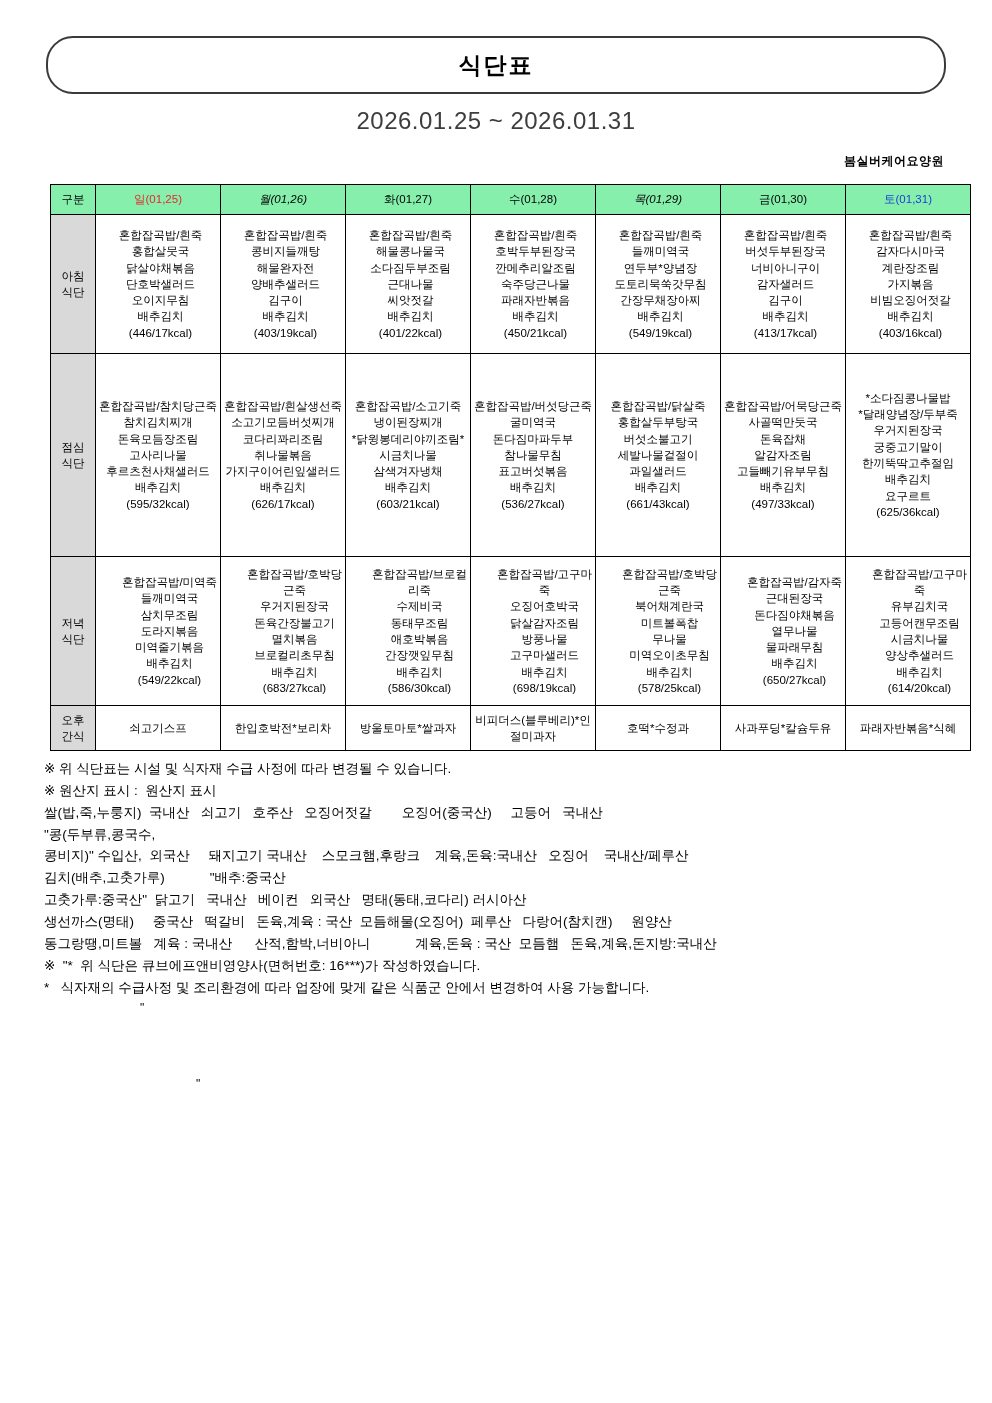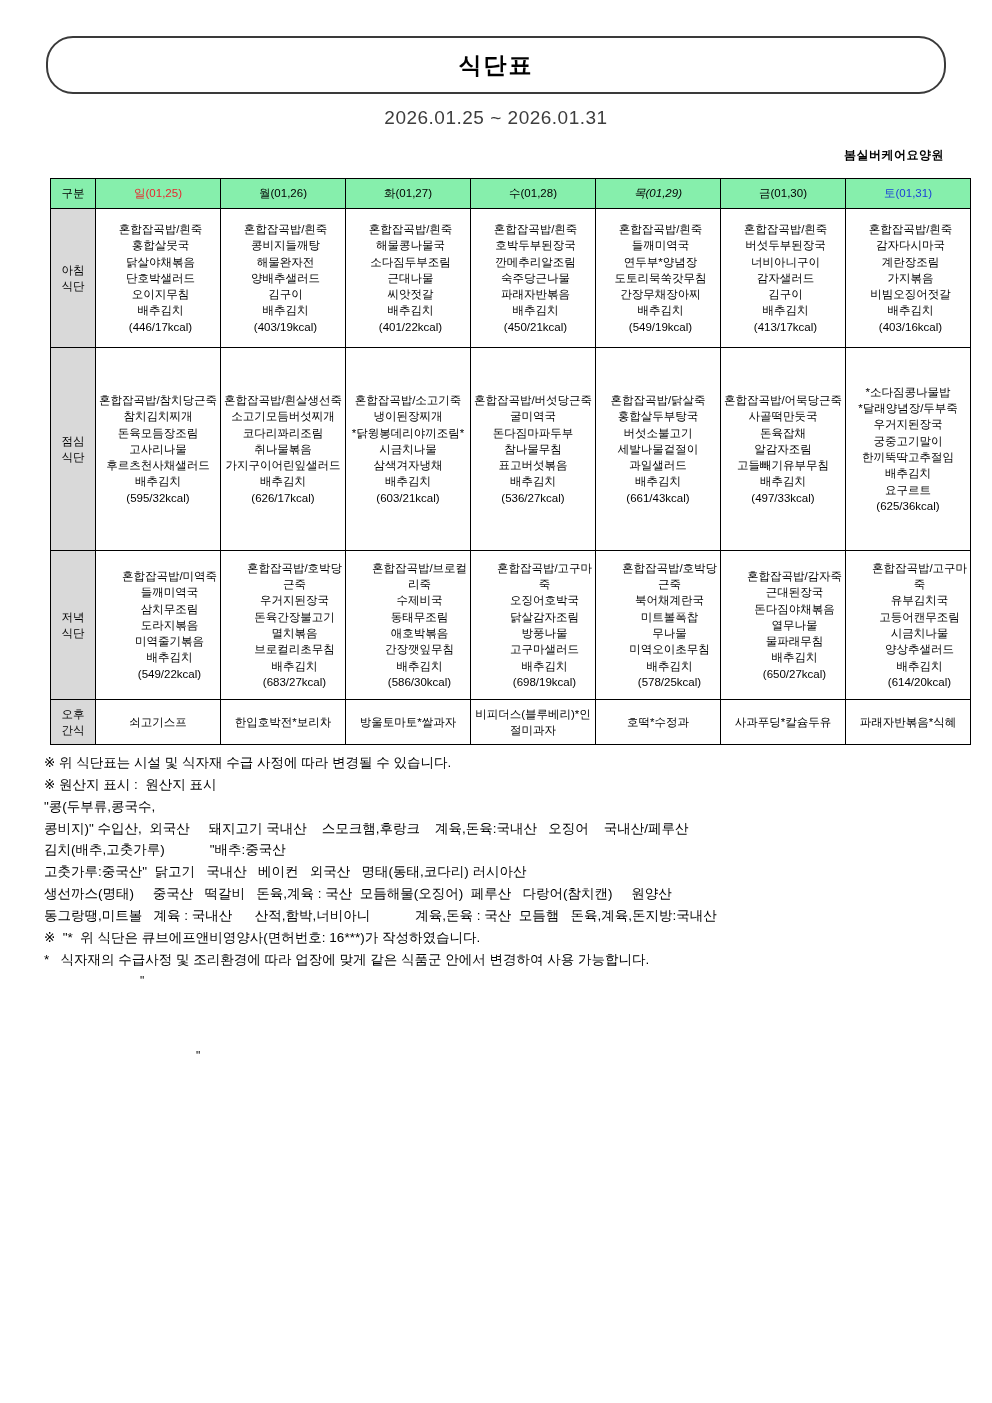--- a/index.html
+++ b/index.html
@@ -36,21 +36,21 @@
     background: #ffffff;
   }
   .title-text {
     font-size: 23px;
     font-weight: bold;
     letter-spacing: 2px;
   }
 
   .date-range {
     text-align: center;
-    font-size: 19px;
+    font-size: 24px;
     color: #3d3d3d;
     margin-top: 13px;
     letter-spacing: 0.5px;
   }
 
   .facility-name {
     text-align: right;
     font-size: 12px;
     font-weight: bold;
     margin-top: 18px;
@@ -132,21 +132,21 @@
   <div class="date-range">2026.01.25 ~ 2026.01.31</div>
 
   <div class="facility-name">봄실버케어요양원</div>
 
   <div class="menu-table-wrap">
     <table class="menu-table">
       <thead>
         <tr id="header-row">
           <th class="col-gubun">구분</th>
         <th class="col-day" style="color: rgb(232, 38, 47);">일(01,25)</th>
-            <th class="col-day" style="color: rgb(0, 0, 0);">월(01,26)</th>
+            <th class="col-day" style="color: rgb(0, 0, 0); font-style: italic;">월(01,26)</th>
             <th class="col-day" style="color: rgb(0, 0, 0);">화(01,27)</th>
             <th class="col-day" style="color: rgb(0, 0, 0);">수(01,28)</th>
             <th class="col-day" style="color: rgb(0, 0, 0); font-style: italic;">목(01,29)</th>
             <th class="col-day" style="color: rgb(0, 0, 0);">금(01,30)</th>
             <th class="col-day" style="color: rgb(27, 63, 216);">토(01,31)</th>
           </tr>
       </thead>
       <tbody id="table-body">
           <tr class="row-breakfast">
             <td class="rowlabel">아침
@@ -319,20 +319,21 @@
             <td class="meal-cell">사과푸딩*칼슘두유</td>
             <td class="meal-cell">파래자반볶음*식혜</td>
           </tr>
         </tbody>
     </table>
   </div>
 
   <div class="notes" id="notes-container">
       <div class="note-line">※ 위 식단표는 시설 및 식자재 수급 사정에 따라 변경될 수 있습니다.</div>
       <div class="note-line">※ 원산지 표시 :  원산지 표시</div>
+      <div class="note-line">쌀(밥,죽,누룽지)  국내산   쇠고기   호주산   오징어젓갈        오징어(중국산)     고등어   국내산</div>
       <div class="note-line">"콩(두부류,콩국수,</div>
       <div class="note-line">콩비지)" 수입산,  외국산     돼지고기 국내산    스모크햄,후랑크    계육,돈육:국내산   오징어    국내산/페루산</div>
       <div class="note-line">김치(배추,고춧가루)            "배추:중국산</div>
       <div class="note-line">고춧가루:중국산"  닭고기   국내산   베이컨   외국산   명태(동태,코다리) 러시아산</div>
       <div class="note-line">생선까스(명태)     중국산   떡갈비   돈육,계육 : 국산  모듬해물(오징어)  페루산   다랑어(참치캔)     원양산</div>
       <div class="note-line">동그랑땡,미트볼   계육 : 국내산      산적,함박,너비아니            계육,돈육 : 국산  모듬햄   돈육,계육,돈지방:국내산</div>
       <div class="note-line">※  "*  위 식단은 큐브에프앤비영양사(면허번호: 16***)가 작성하였습니다.</div>
       <div class="note-line">*   식자재의 수급사정 및 조리환경에 따라 업장에 맞게 같은 식품군 안에서 변경하여 사용 가능합니다.</div>
       <div class="stray one">"</div>
       <div class="stray two">"</div>

